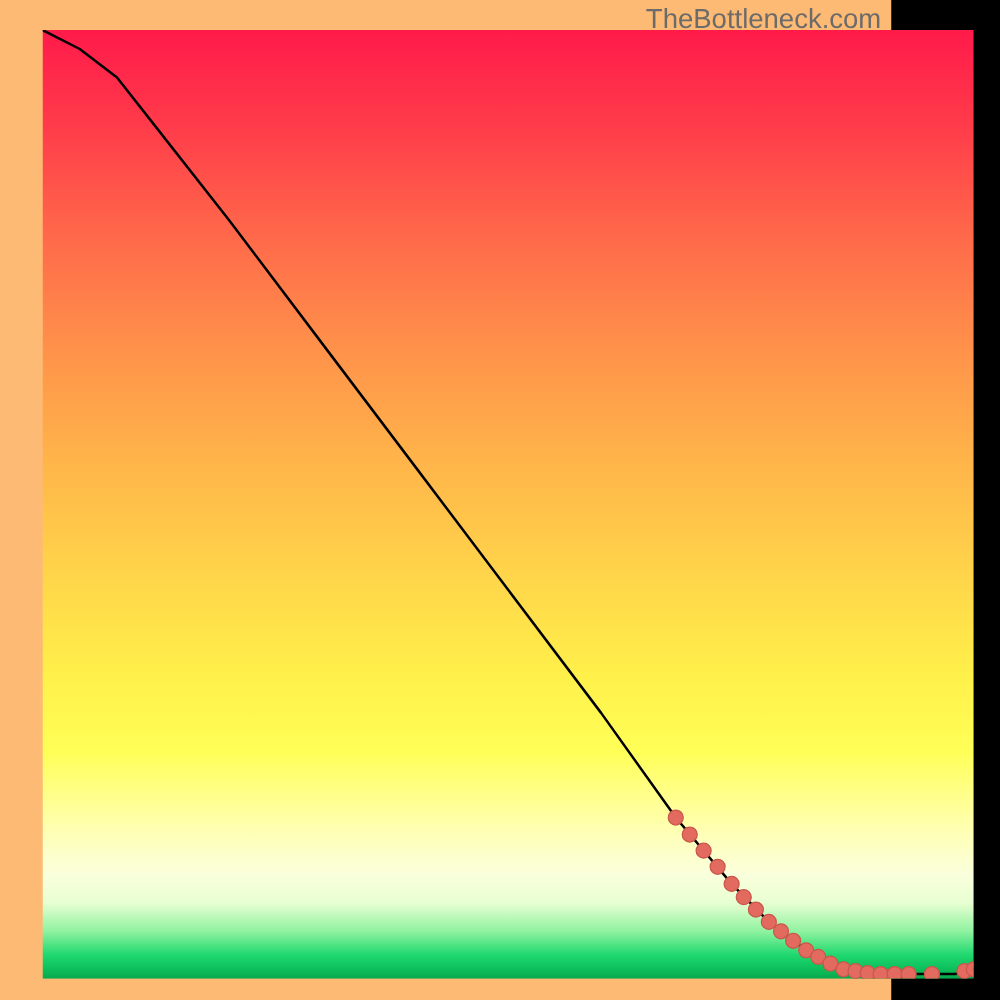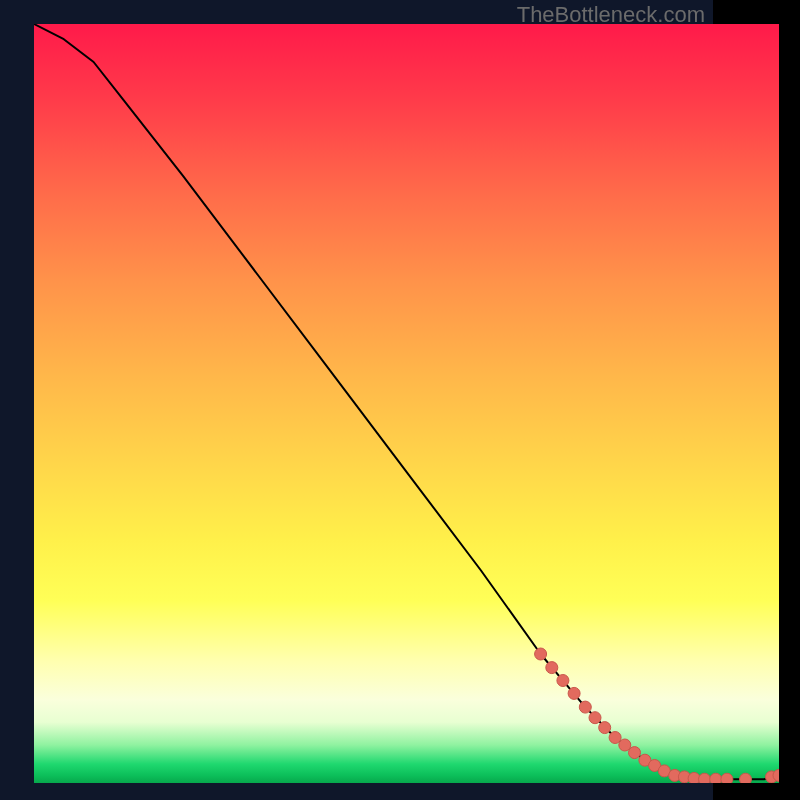--- a/index.html
+++ b/index.html
@@ -8,21 +8,21 @@
     width: 800px;
     height: 800px;
     background: #000;
     overflow: hidden;
     font-family: Arial, Helvetica, sans-serif;
   }
   .frame {
     position: relative;
     width: 713px;
     height: 800px;
-    background: #0f172a;
+    background: #fdba74;
   }
   .watermark {
     position: absolute;
     top: 2px;
     right: 8px;
     color: #6b6b6b;
     font-size: 22px;
     font-weight: 500;
     z-index: 10;
   }

